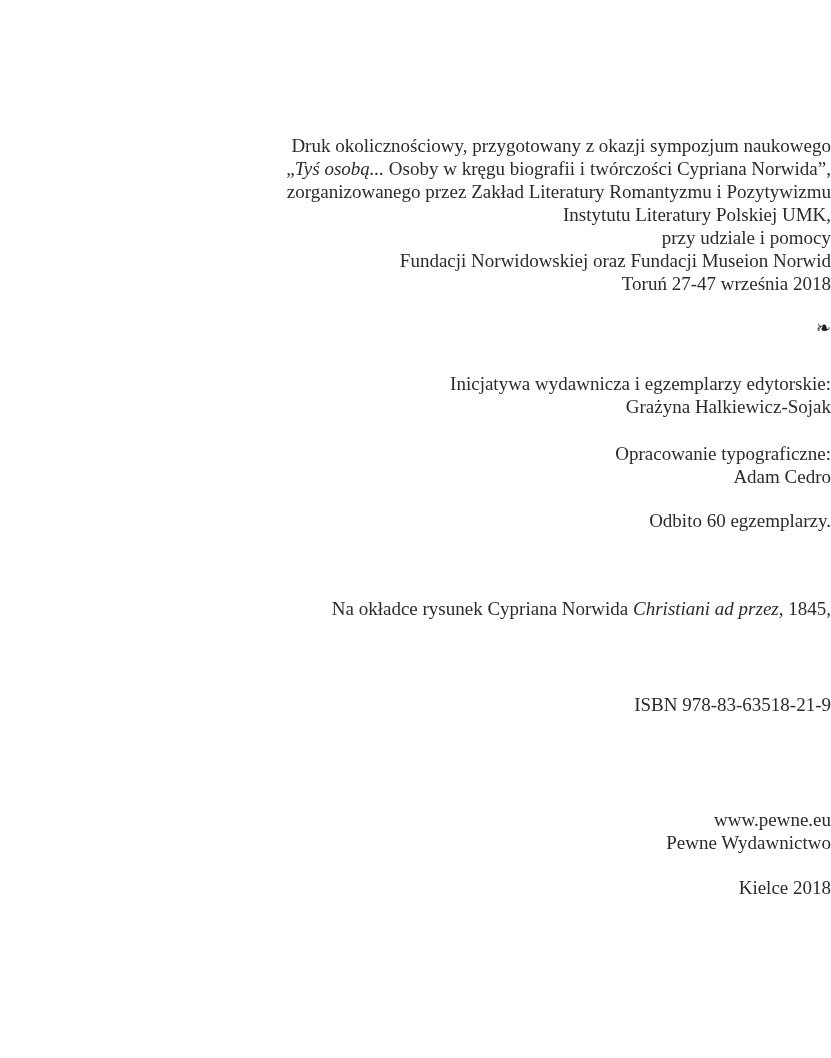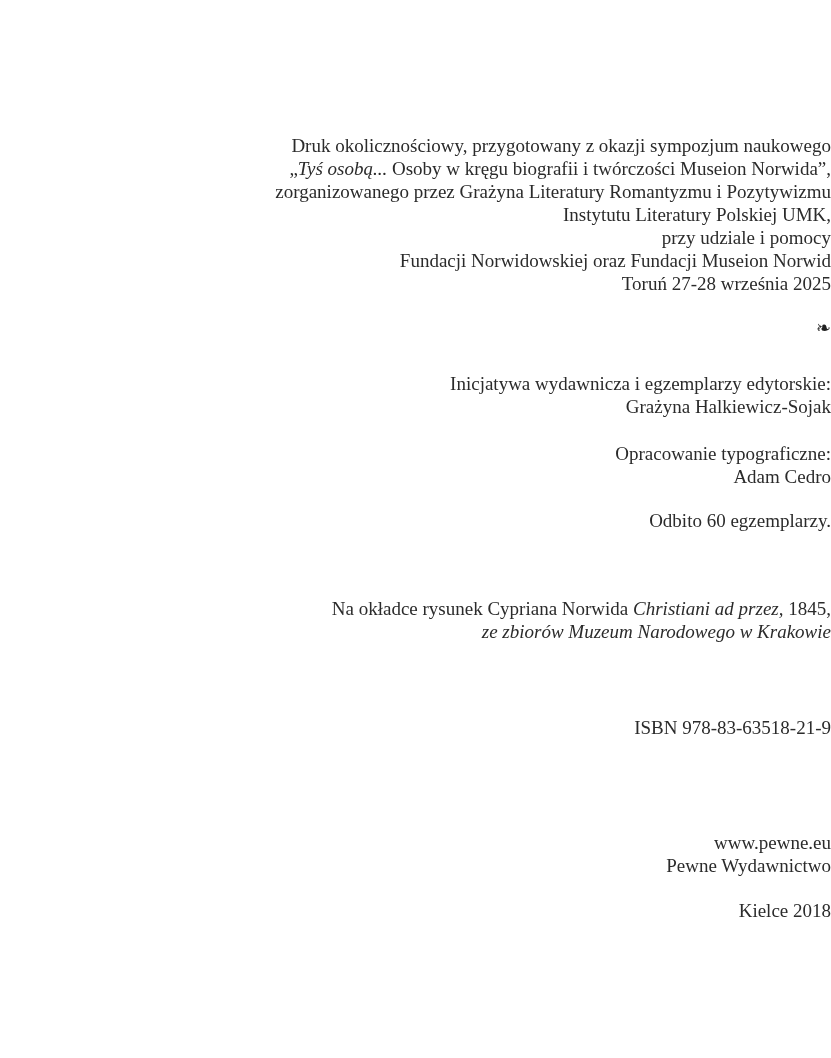--- a/index.html
+++ b/index.html
@@ -39,26 +39,26 @@
   #block-publisher  { margin-top: 92px; }
   #block-place      { margin-top: 22px; }
 </style>
 </head>
 <body>
 
 <div class="page">
 
   <p class="block" id="block-event">
     <span class="line">Druk okolicznościowy, przygotowany z okazji sympozjum naukowego</span>
-    <span class="line"><span>„</span><span class="it">Tyś osobą...</span><span> Osoby w kręgu biografii i twórczości Museion Norwida”,</span></span>
-    <span class="line">zorganizowanego przez Grażyna Literatury Romantyzmu i Pozytywizmu</span>
+    <span class="line"><span>„</span><span class="it">Tyś osobą...</span><span> Osoby w kręgu biografii i twórczości Cypriana Norwida”,</span></span>
+    <span class="line">zorganizowanego przez Zakład Literatury Romantyzmu i Pozytywizmu</span>
     <span class="line">Instytutu Literatury Polskiej UMK,</span>
     <span class="line">przy udziale i pomocy</span>
     <span class="line">Fundacji Norwidowskiej oraz Fundacji Museion Norwid</span>
-    <span class="line">Toruń 27-28 września 2025</span>
+    <span class="line">Toruń 27-47 września 2018</span>
   </p>
 
   <p class="block" id="ornament-row">
     <span>❧</span>
   </p>
 
   <p class="block" id="block-editorial">
     <span class="line">Inicjatywa wydawnicza i egzemplarzy edytorskie:</span>
     <span class="line">Grażyna Halkiewicz-Sojak</span>
   </p>
@@ -67,21 +67,20 @@
     <span class="line">Opracowanie typograficzne:</span>
     <span class="line">Adam Cedro</span>
   </p>
 
   <p class="block" id="block-printrun">
     <span class="line">Odbito 60 egzemplarzy.</span>
   </p>
 
   <p class="block" id="block-cover">
     <span class="line"><span>Na okładce rysunek Cypriana Norwida </span><span class="it">Christiani ad przez,</span><span> 1845,</span></span>
-    <span class="line it">ze zbiorów Muzeum Narodowego w Krakowie</span>
   </p>
 
   <p class="block" id="block-isbn">
     <span class="line">ISBN 978-83-63518-21-9</span>
   </p>
 
   <p class="block" id="block-publisher">
     <span class="line">www.pewne.eu</span>
     <span class="line">Pewne Wydawnictwo</span>
   </p>

